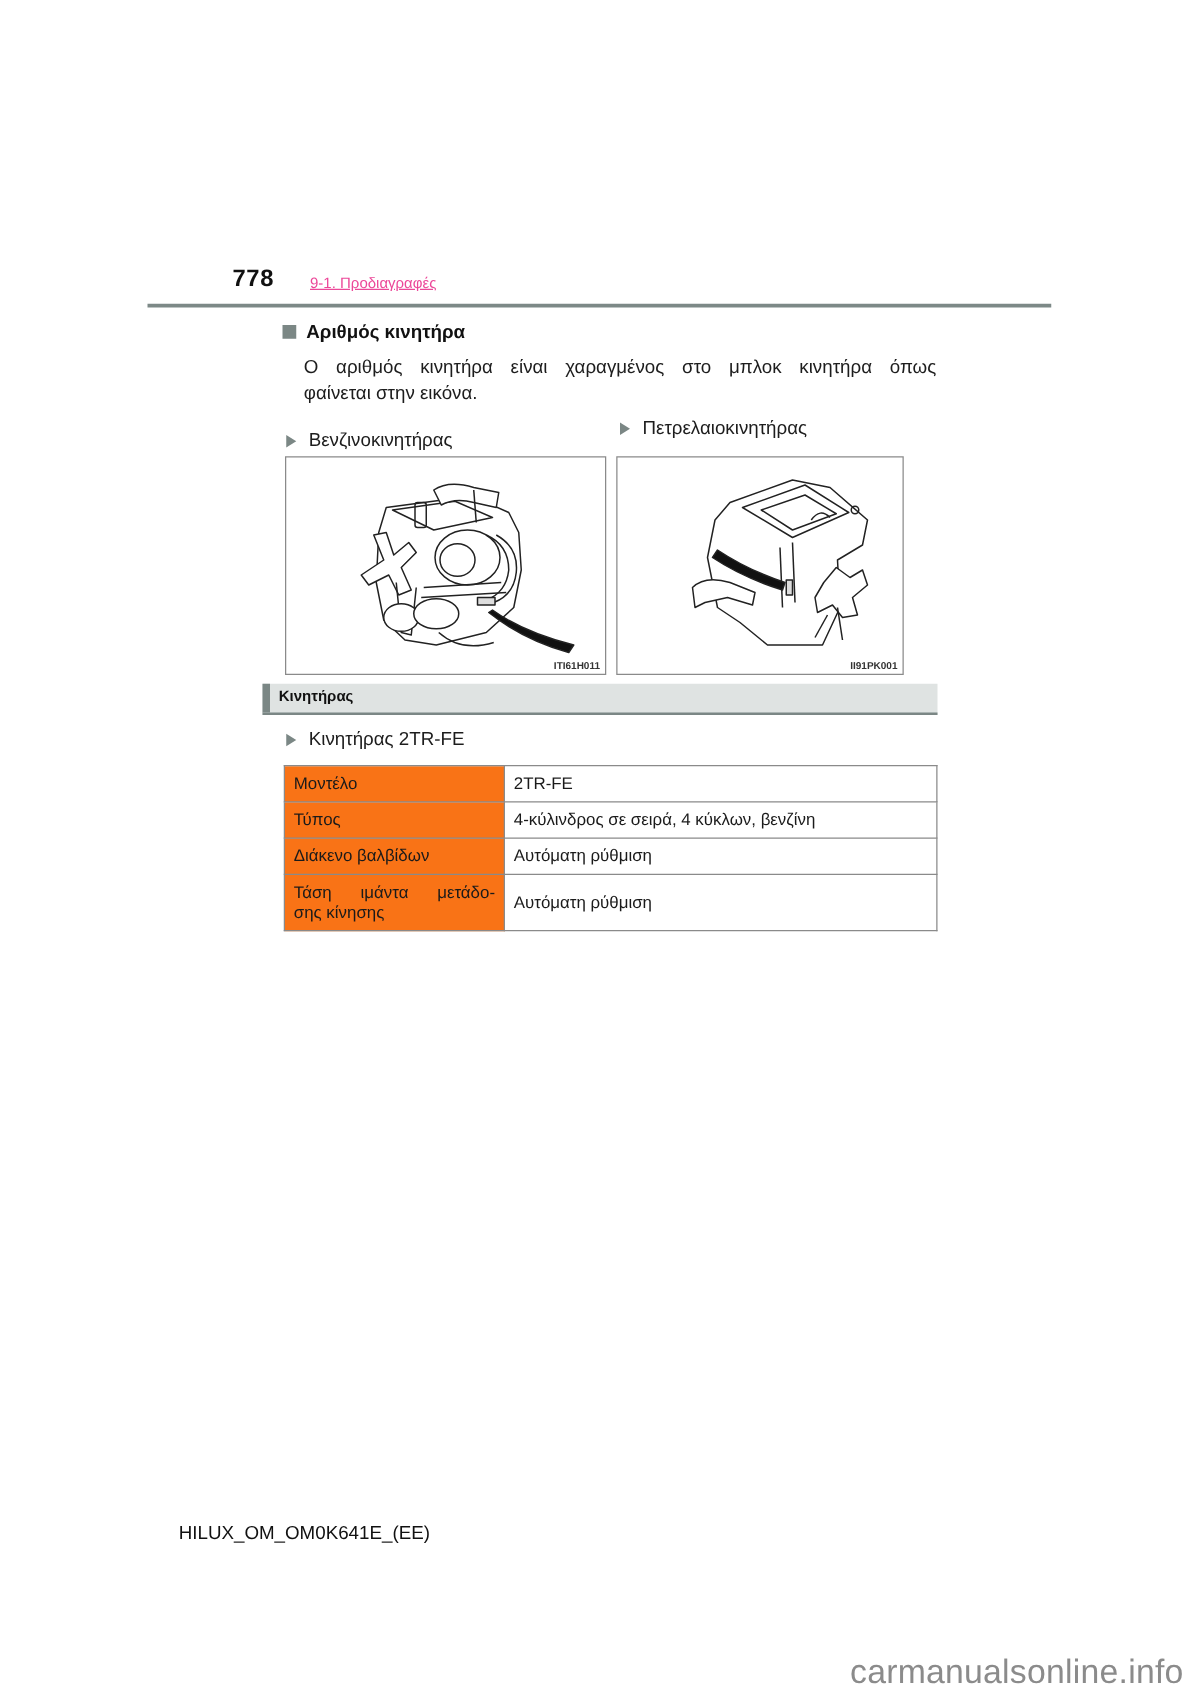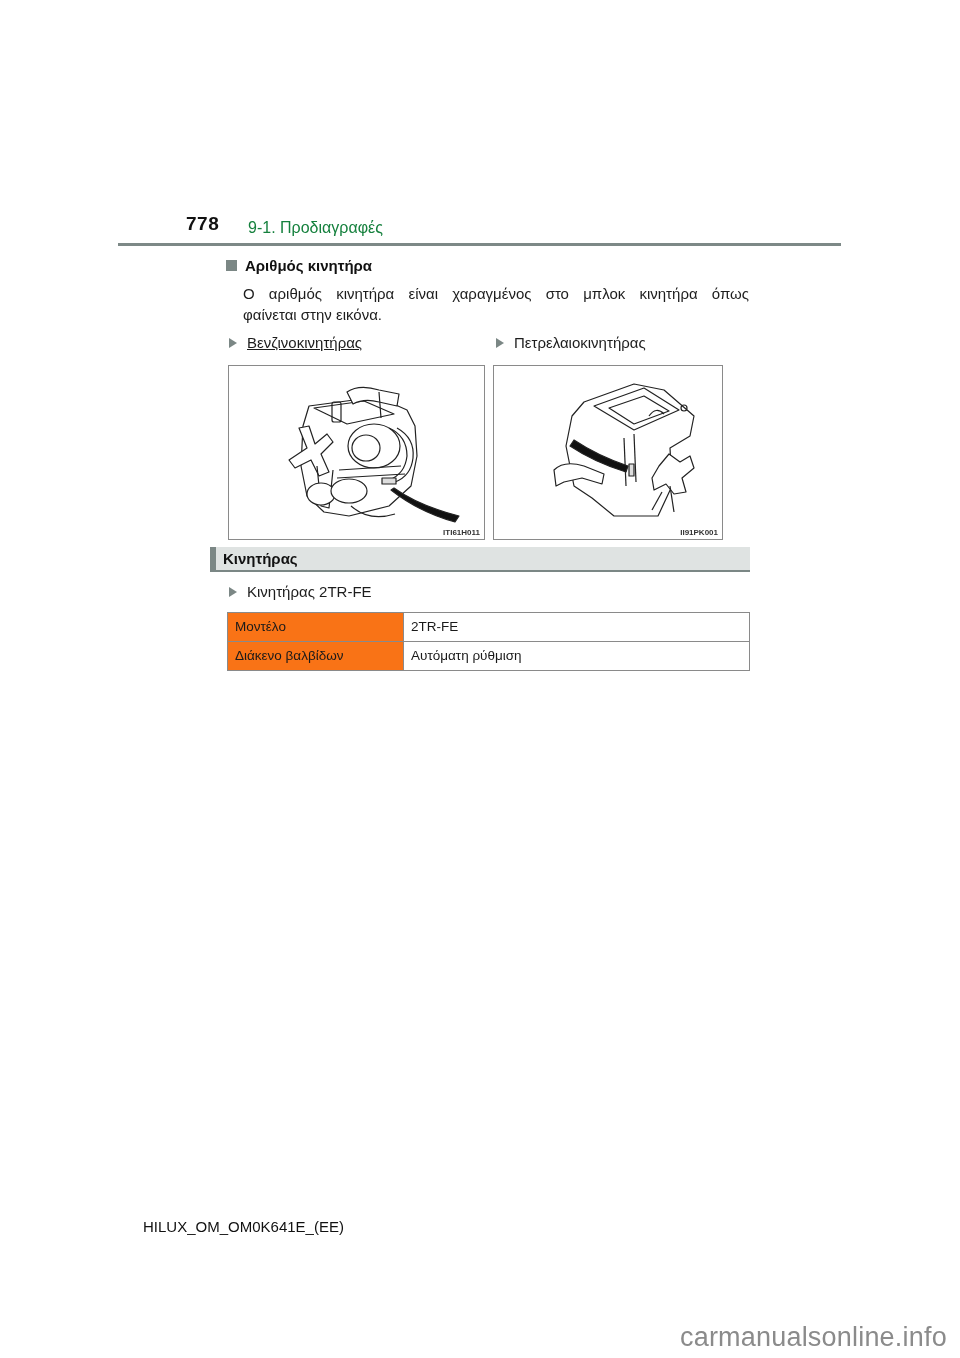--- a/index.html
+++ b/index.html
@@ -2,34 +2,34 @@
 <html><head>
 <meta charset="utf-8">
 <style>
   html, body { margin: 0; padding: 0; }
   body {
     width: 960px; height: 1358px; position: relative; background: #ffffff;
     font-family: "Liberation Sans", sans-serif; color: #1a1a1a; overflow: hidden;
   }
   .abs { position: absolute; }
   .page-num { left: 186px; top: 213px; font-size: 19px; font-weight: bold; color: #111; letter-spacing: 0.5px; }
-  .chapter { left: 248px; top: 219px; font-size: 16px; color: #15803d; }
+  .chapter { left: 248px; top: 219px; font-size: 12px; color: #ec4899; text-decoration: underline; }
   .top-rule { left: 118px; top: 243px; width: 723px; height: 3px; background: #7d8987; }
   .h-sec { left: 226px; top: 257px; font-size: 15px; font-weight: bold; color: #111; display: flex; align-items: center; }
   .h-sec .sq { width: 11px; height: 11px; background: #7b8785; margin-right: 8px; display: inline-block; }
   .para { left: 243px; top: 283px; width: 506px; font-size: 15px; line-height: 21px; color: #1d1d1d; text-align: justify; }
   .para .l1 { display: block; text-align: justify; text-align-last: justify; }
   .tri-item { font-size: 15px; color: #1d1d1d; display: flex; align-items: center; }
   .tri { width: 0; height: 0; border-top: 5px solid transparent; border-bottom: 5px solid transparent; border-left: 8px solid #7b8785; margin-right: 10px; }
   .fig { border: 1.5px solid #8a8a8a; background: #fff; box-sizing: border-box; }
   .fig-code { position: absolute; right: 4px; bottom: 2px; font-size: 8px; color: #333; font-weight: bold; }
   .fig svg { position: absolute; left: 0; top: 0; }
   .band { left: 210px; top: 547px; width: 540px; height: 25px; background: #dfe3e2; border-bottom: 2px solid #7b8785; box-sizing: border-box; }
   .band .bar { position: absolute; left: 0; top: 0; width: 6px; height: 100%; background: #7b8785; }
-  .band .txt { position: absolute; left: 13px; top: 3px; font-size: 15px; font-weight: bold; color: #111; }
+  .band .txt { position: absolute; left: 13px; top: 3px; font-size: 12px; font-weight: bold; color: #111; }
   table.spec { position: absolute; left: 227px; top: 612px; width: 523px; border-collapse: collapse; font-size: 13.5px; color: #1a1a1a; }
   table.spec td { border: 1px solid #8a8a8a; padding: 0 7px; height: 28px; vertical-align: middle; line-height: 16px; }
   table.spec td.k { width: 161px; background: #f97316; }
   table.spec tr.tall td { height: 44px; }
   .footer { left: 143px; top: 1218px; font-size: 15px; color: #111; }
   .watermark { left: 680px; top: 1322px; font-size: 27px; color: #8b8b8b; letter-spacing: 0.2px; }
 </style>
 </head>
 <body>
 
@@ -39,21 +39,21 @@
 
 <div class="abs h-sec">
   <span class="sq"></span>
   <span>Αριθμός κινητήρα</span>
 </div>
 <div class="abs para">
   <span class="l1">Ο αριθμός κινητήρα είναι χαραγμένος στο μπλοκ κινητήρα όπως</span>
   <span>φαίνεται στην εικόνα.</span>
 </div>
 
-<div class="abs tri-item" style="left:229px; top:334px;text-decoration:underline;">
+<div class="abs tri-item" style="left:229px; top:344px;">
   <span class="tri"></span>
   <span>Βενζινοκινητήρας</span>
 </div>
 <div class="abs tri-item" style="left:496px; top:334px;">
   <span class="tri"></span>
   <span>Πετρελαιοκινητήρας</span>
 </div>
 
 <div class="abs fig" style="left:228px; top:365px; width:257px; height:175px;">
   <svg width="257" height="175" viewBox="0 0 257 175" fill="none" stroke="#222" stroke-width="1.2" stroke-linejoin="round">
@@ -108,20 +108,31 @@
   <span>Κινητήρας 2TR-FE</span>
 </div>
 
 <table class="spec">
   <tbody>
       <tr>
     <td class="k">Μοντέλο</td>
     <td>2TR-FE</td>
   </tr>
   <tr>
+    <td class="k">Τύπος</td>
+    <td>4-κύλινδρος σε σειρά, 4 κύκλων, βενζίνη</td>
+  </tr>
+  <tr>
     <td class="k">Διάκενο βαλβίδων</td>
+    <td>Αυτόματη ρύθμιση</td>
+  </tr>
+  <tr class="tall">
+    <td class="k">
+      <span style="display:block; text-align:justify; text-align-last:justify;">Τάση ιμάντα μετάδο-</span>
+      <span style="display:block;">σης κίνησης</span>
+    </td>
     <td>Αυτόματη ρύθμιση</td>
   </tr>
 </tbody>
   </table>
 
 <div class="abs footer">HILUX_OM_OM0K641E_(EE)</div>
 <div class="abs watermark">carmanualsonline.info</div>
 
 </body></html>

